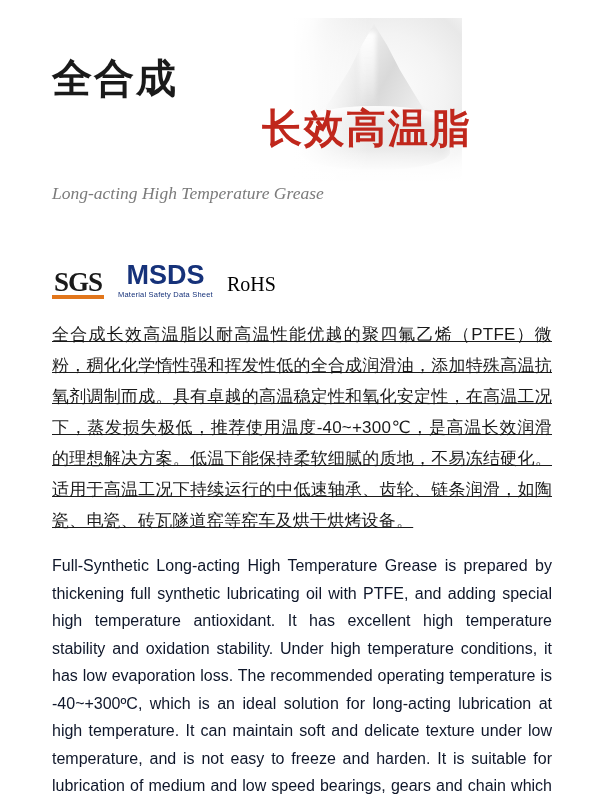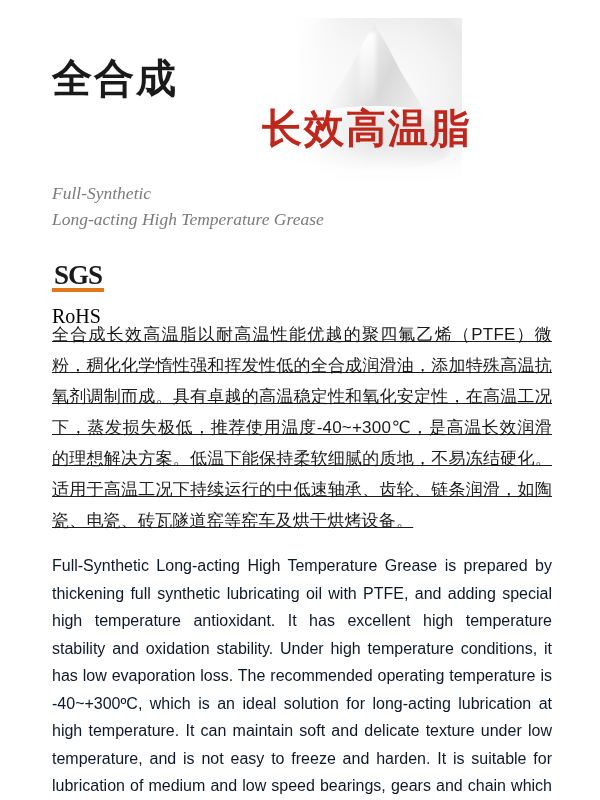--- a/index.html
+++ b/index.html
@@ -120,23 +120,22 @@
     line-height: 1.5;
   }
   .title-en div { white-space: nowrap; }
 
   
   .logos {
     position: absolute;
     left: 52px;
     top: 262px;
     display: flex;
-    align-items: flex-start;
+    align-items: flex-end;
     gap: 14px;
-    flex-direction: column;
   }
   .logo-sgs {
     position: relative;
     font-family: "Liberation Serif", serif;
     font-weight: bold;
     font-size: 27px;
     letter-spacing: -1px;
     color: #1a1a1a;
     padding: 0 2px 3px 2px;
     line-height: 1;
@@ -213,29 +212,32 @@
     <div class="grease-base"></div>
     <div class="photo-fade"></div>
   </div>
 
   <div class="headings">
     <h1 class="title-cn-1">全合成</h1>
     <h1 class="title-cn-2">长效高温脂</h1>
   </div>
 
   <div class="title-en">
-    <div>Full-Synthetic</div>
     <div>Long-acting High Temperature Grease</div>
   </div>
 
   <div class="logos">
     <div class="logo-sgs">
       <span>SGS</span>
       <span class="bar"></span>
     </div>
+    <div class="logo-msds">
+      <div class="main">MSDS</div>
+      <div class="sub">Material Safety Data Sheet</div>
+    </div>
     <div class="logo-rohs">
       <span>RoHS</span>
     </div>
   </div>
 
   <div class="body-cn">全合成长效高温脂以耐高温性能优越的聚四氟乙烯（PTFE）微粉，稠化化学惰性强和挥发性低的全合成润滑油，添加特殊高温抗氧剂调制而成。具有卓越的高温稳定性和氧化安定性，在高温工况下，蒸发损失极低，推荐使用温度-40~+300℃，是高温长效润滑的理想解决方案。低温下能保持柔软细腻的质地，不易冻结硬化。适用于高温工况下持续运行的中低速轴承、齿轮、链条润滑，如陶瓷、电瓷、砖瓦隧道窑等窑车及烘干烘烤设备。</div>
   <div class="body-en">Full-Synthetic Long-acting High Temperature Grease is prepared by thickening full synthetic lubricating oil with PTFE, and adding special high temperature antioxidant. It has excellent high temperature stability and oxidation stability. Under high temperature conditions, it has low evaporation loss. The recommended operating temperature is -40~+300ºC, which is an ideal solution for long-acting lubrication at high temperature. It can maintain soft and delicate texture under low temperature, and is not easy to freeze and harden. It is suitable for lubrication of medium and low speed bearings, gears and chain which are continuously operating under high temperature conditions, such as ceramics, electric porcelain, brick tunnel kiln as well as other kiln cars and drying equipment.</div>
 
 </div>
 

